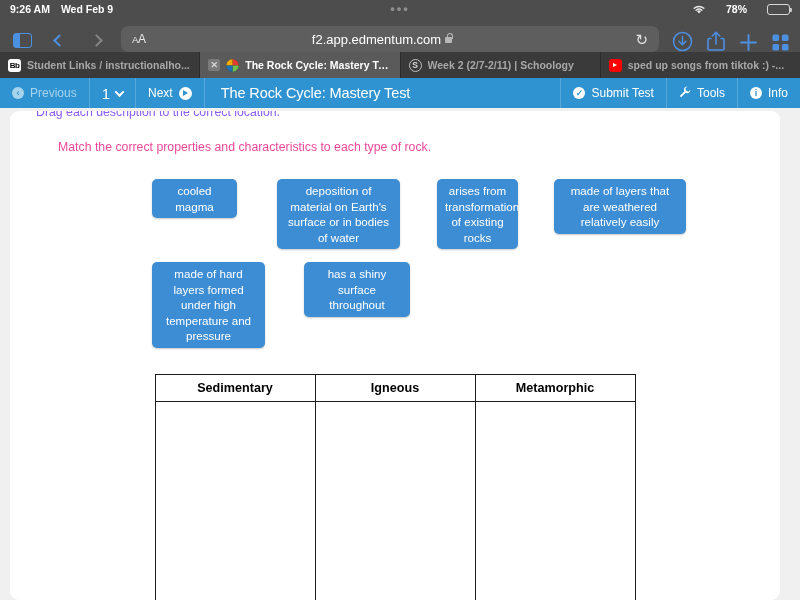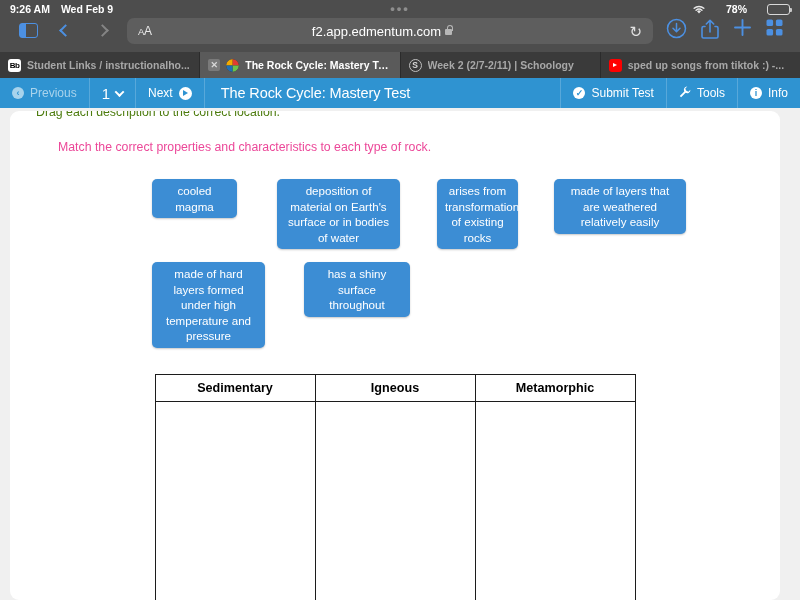--- a/index.html
+++ b/index.html
@@ -41,22 +41,22 @@
     content: ""; position: absolute; right: -3px; top: 3.2px;
     width: 2px; height: 4px; background: #c8c8c8; border-radius: 0 1px 1px 0;
   }
   .battery-fill { height: 100%; width: 78%; background: #f5cf42; border-radius: 1.2px; }
 
   
   .safari-toolbar {
     height: 34px;
     background: #4d4d4d;
     display: flex;
-    align-items: flex-start;
-    padding: 0 16px;
+    align-items: flex-end;
+    padding: 0 10px;
     gap: 13px;
   }
   .nav-icon-btn {
     display: flex; align-items: center; justify-content: center;
     width: 24px; height: 24px;
   }
   .sidebar-glyph {
     width: 19px; height: 15px; border: 1.8px solid #4c90e2; border-radius: 3px;
     display: flex;
   }
@@ -169,21 +169,21 @@
     margin-left: 1.5px;
   }
 
   
   .page-area { height: 492px; background: #f0f0f0; padding: 3px 20px 0 10px; }
   .card {
     background: #ffffff; border-radius: 9px; height: 100%;
     padding: 0 26px; overflow: hidden; position: relative;
   }
   .instr-clipped {
-    font-size: 12.3px; color: #4d7c0f; margin-top: -6px;
+    font-size: 12.3px; color: #8b5cf6; margin-top: -6px;
     height: 14px; overflow: hidden; line-height: 14px;
   }
   .instr {
     font-size: 12.3px; color: #ec4899; margin-top: 21px; margin-left: 22px;
   }
 
   
   .tile-rows { margin-top: 25px; margin-left: 116px; }
   .tile-row { display: flex; align-items: flex-start; gap: 16px; }
   .tile-row + .tile-row { margin-top: 13px; }

